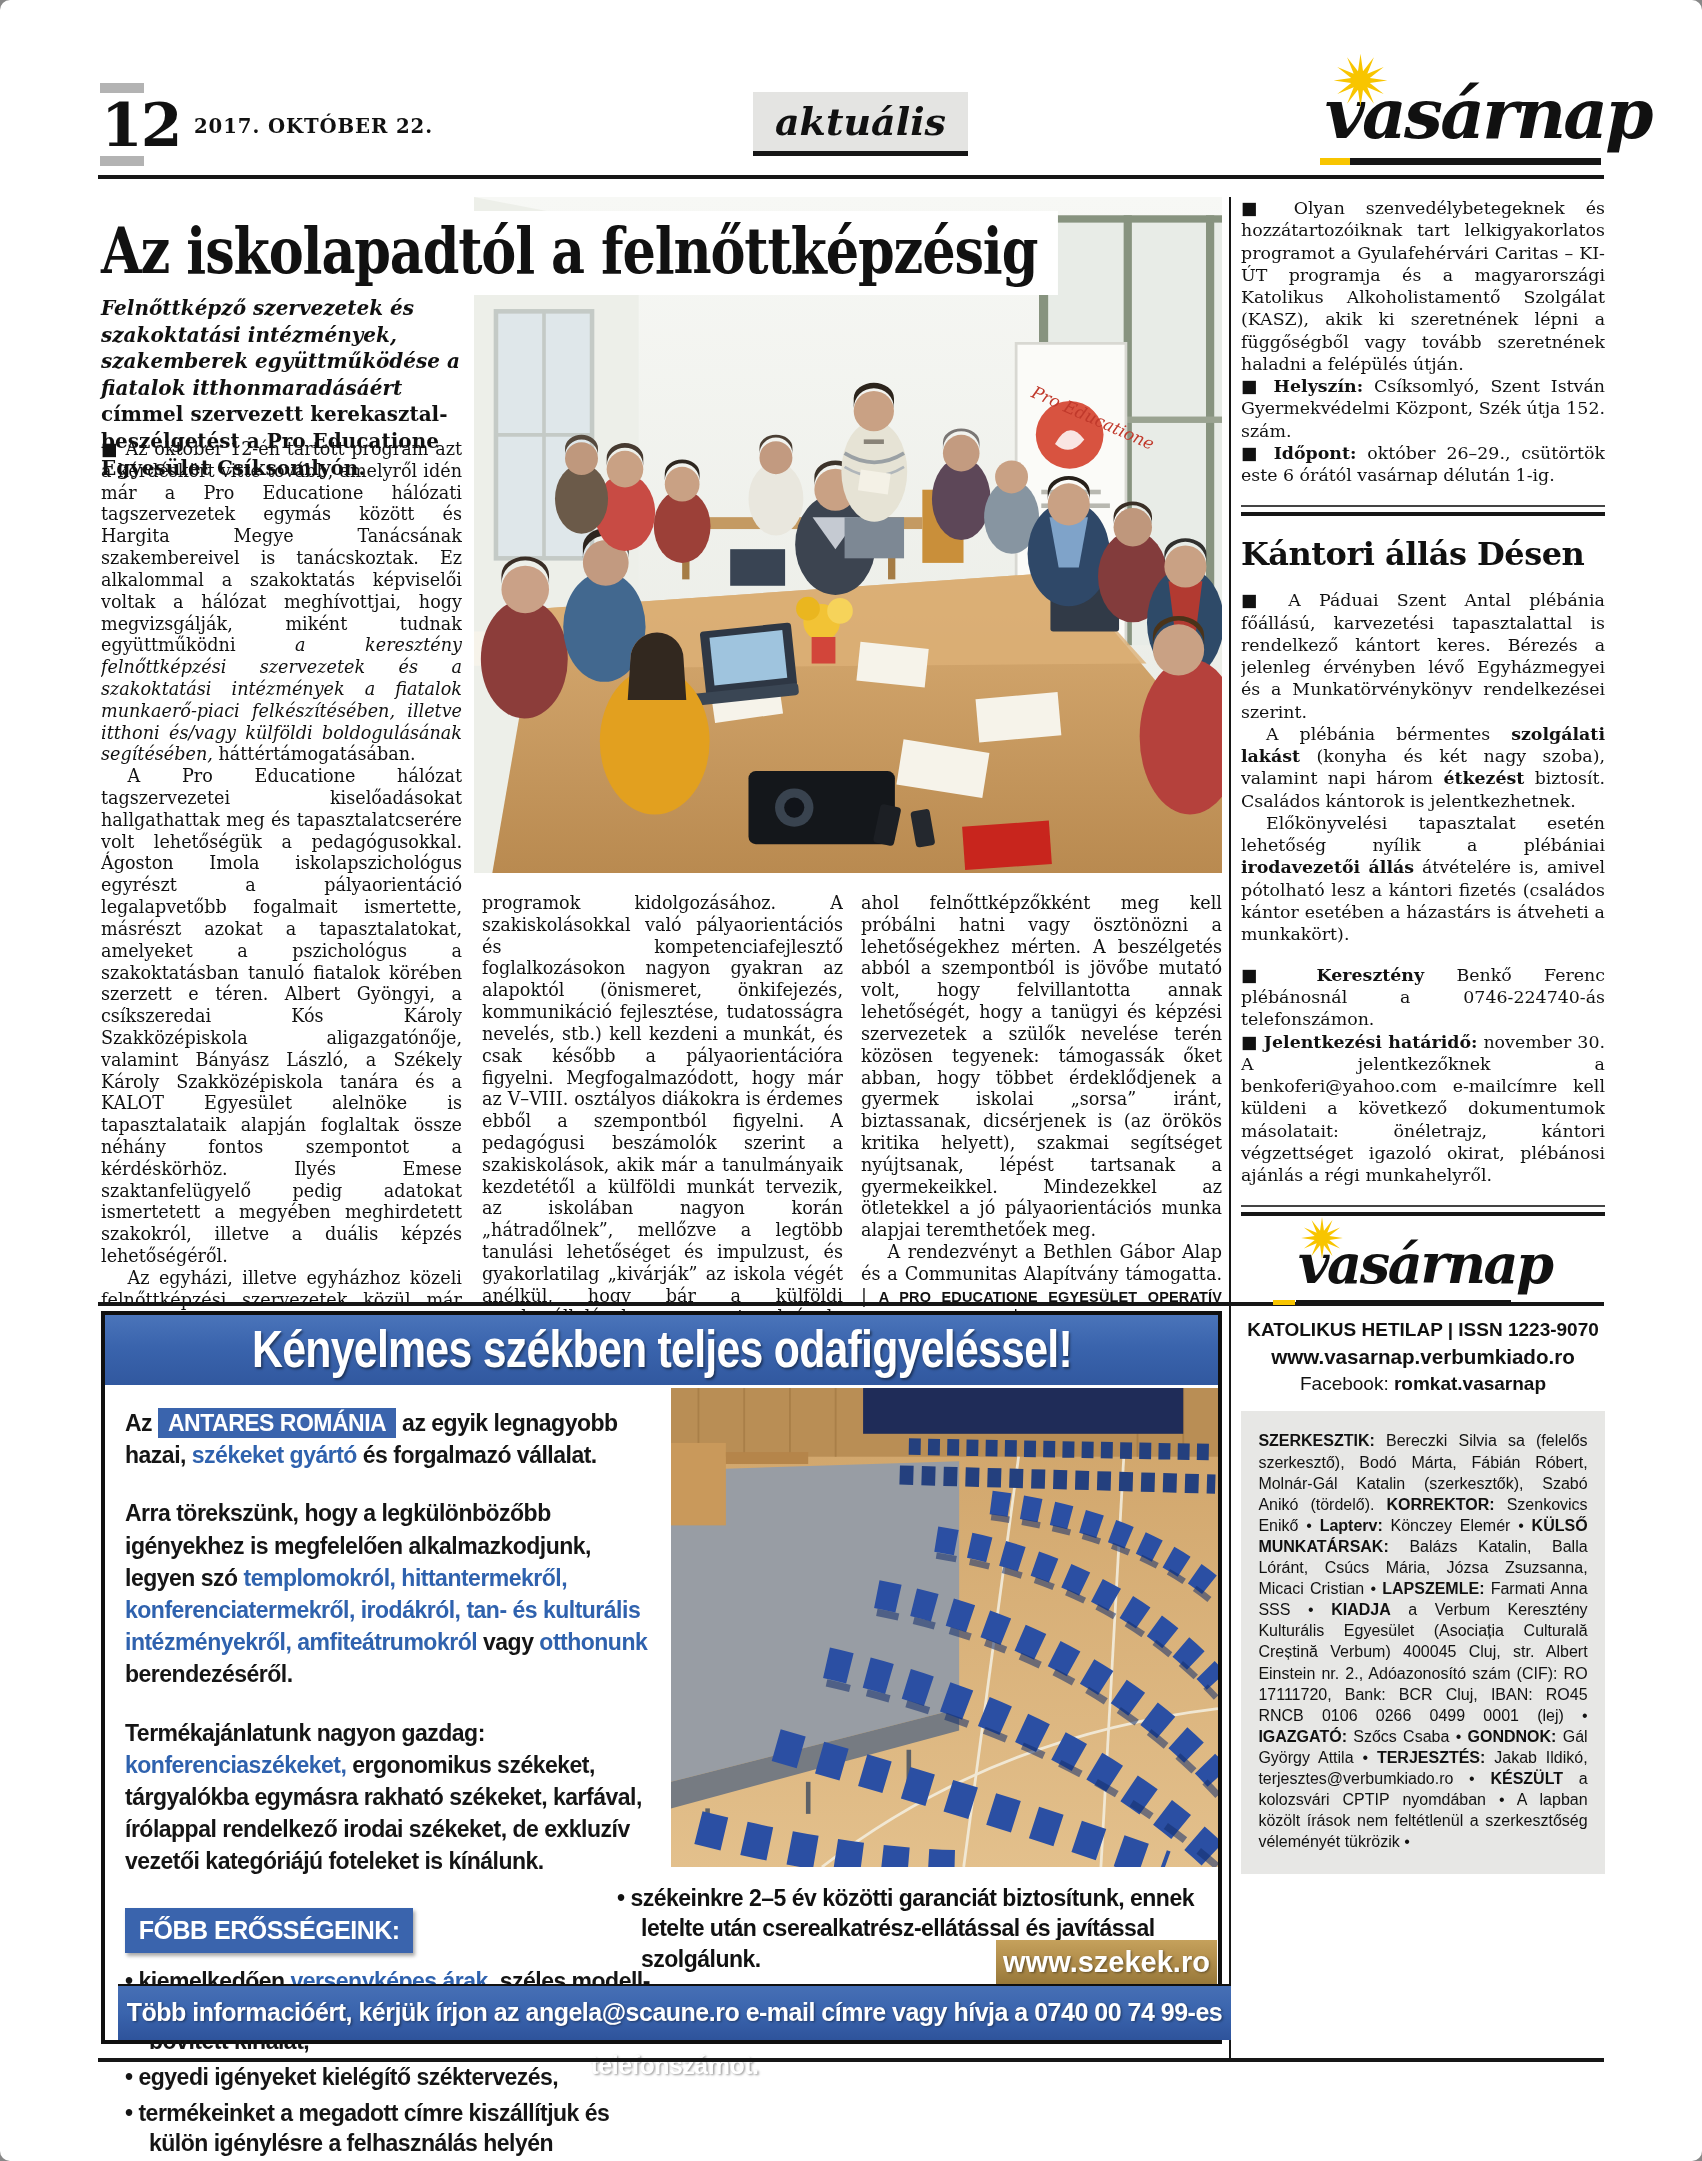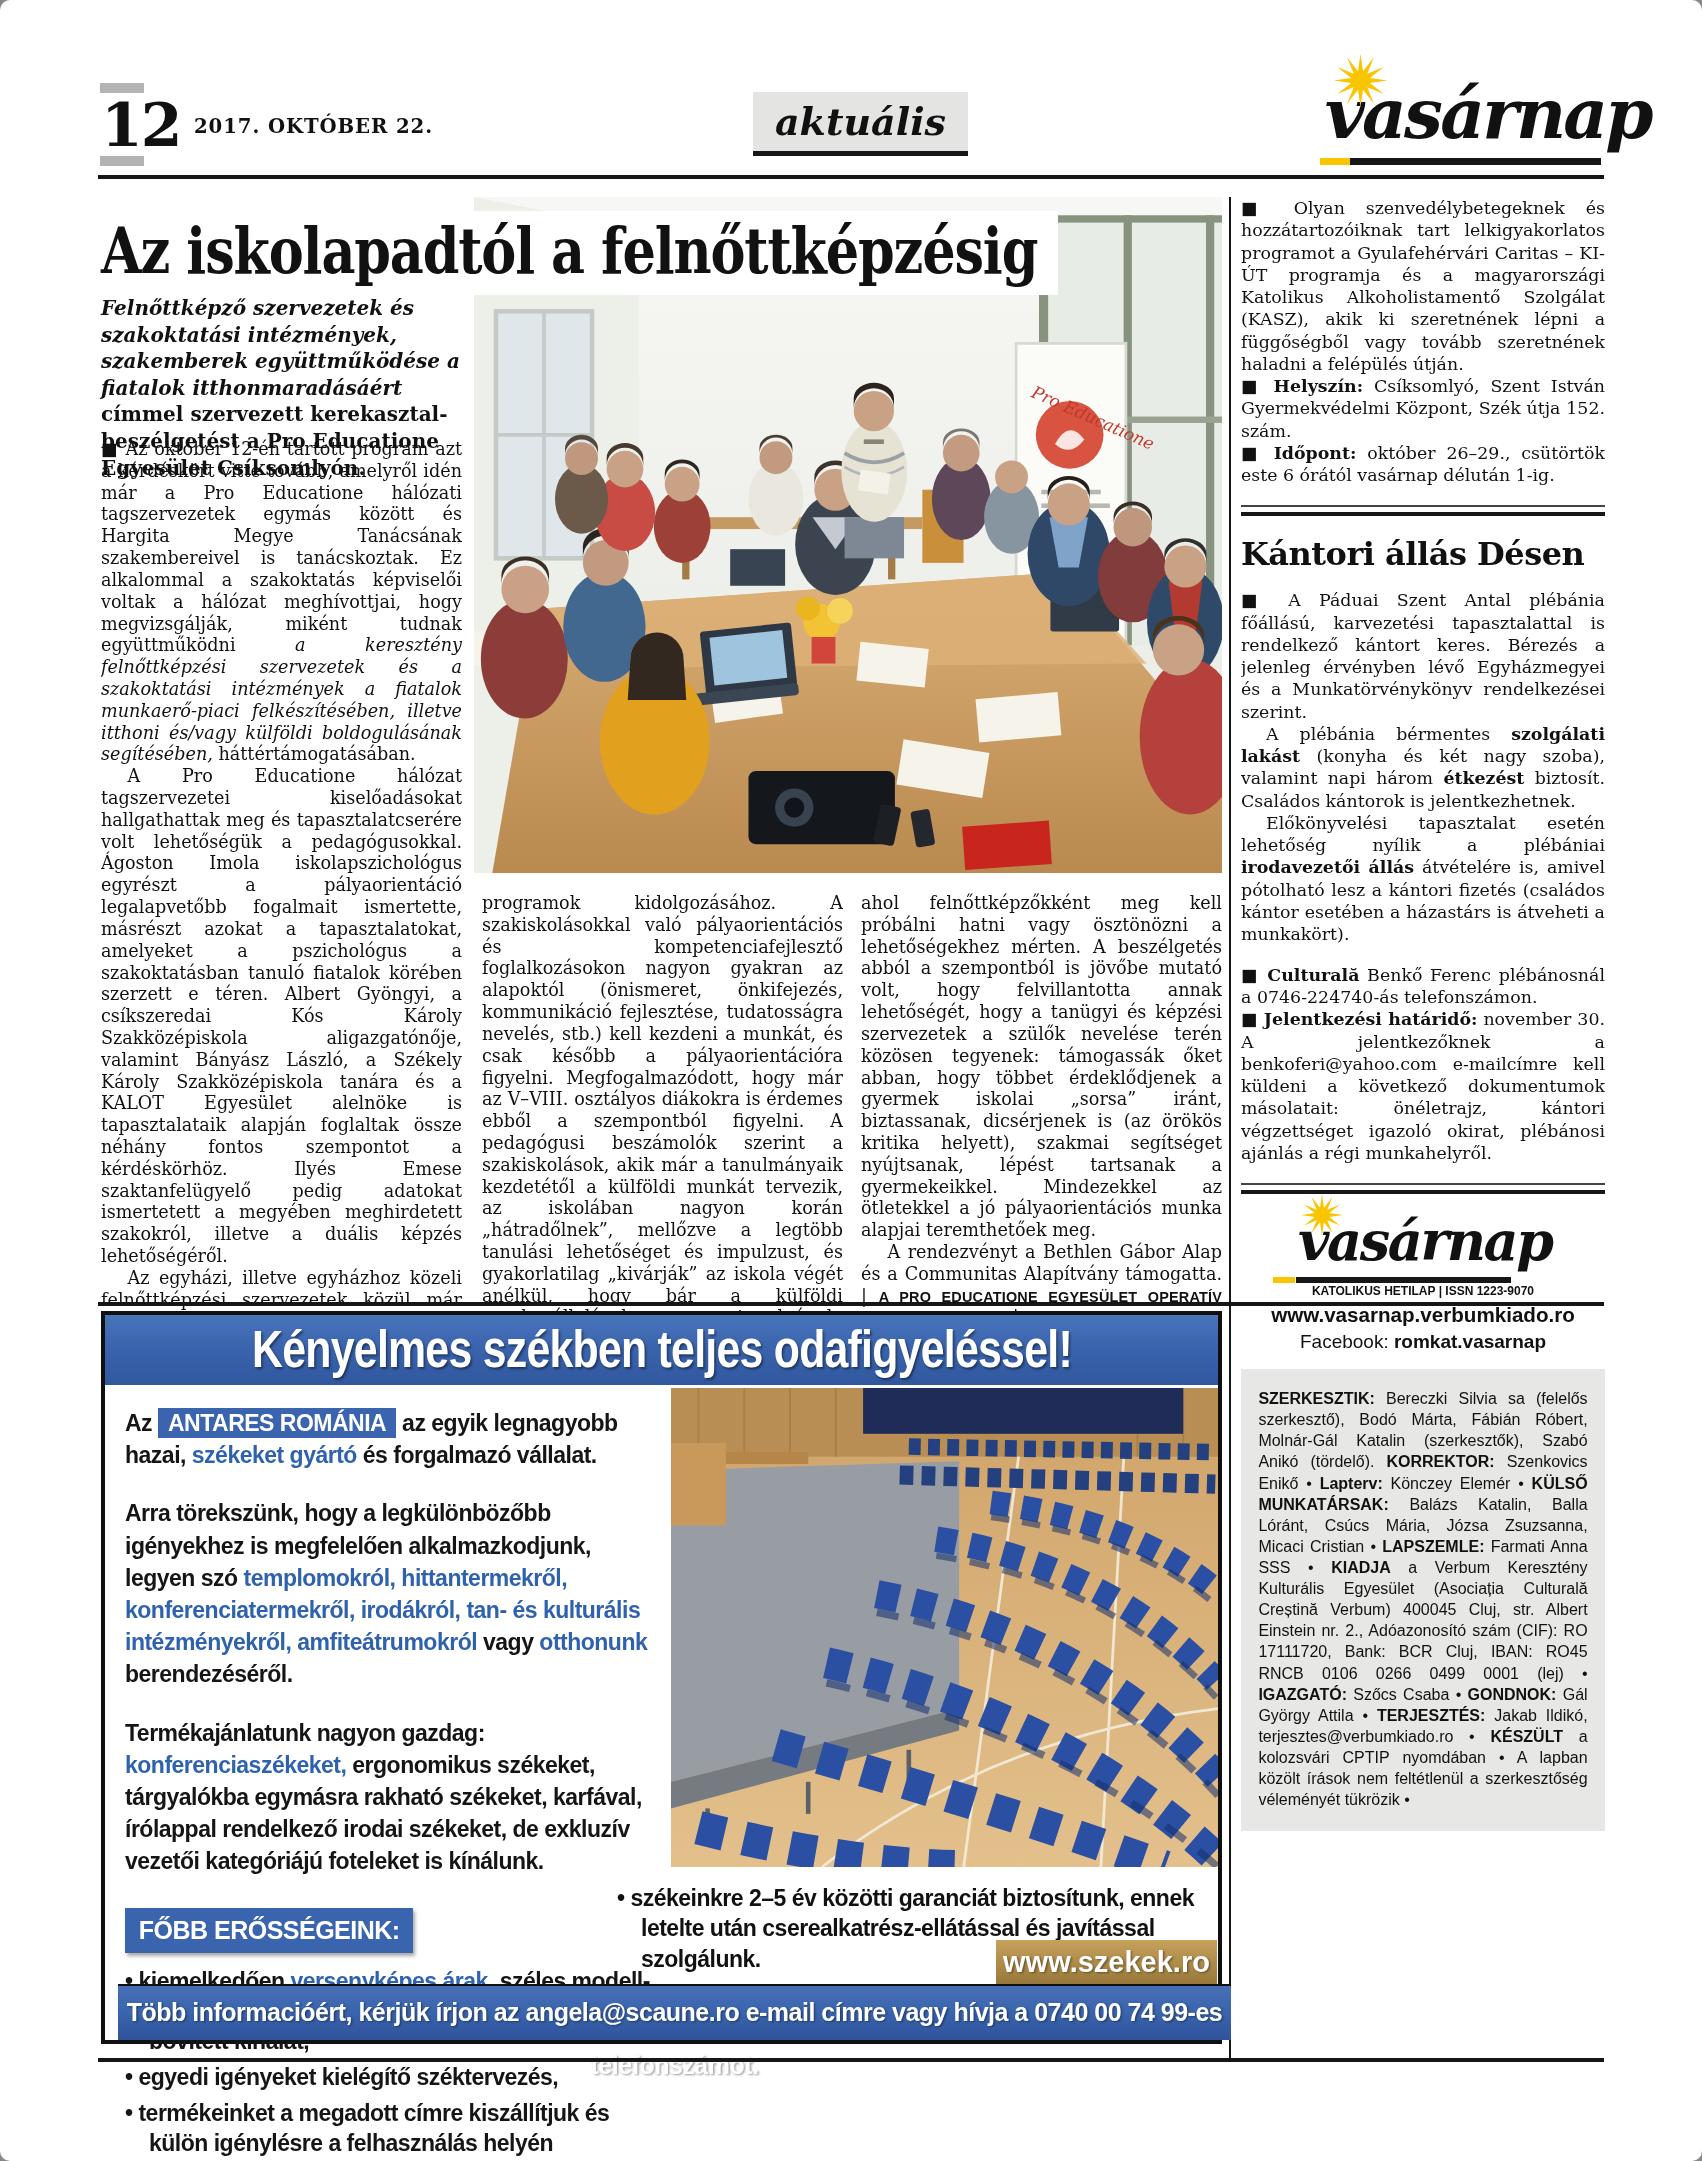--- a/index.html
+++ b/index.html
@@ -64,21 +64,21 @@
   .rule-sep{margin-top:19px;}
   .rule-sep .thin{height:1.4px;background:#444;}
   .rule-sep .thick{height:4.1px;background:#161616;margin-top:5.5px;}
 
   .sb-foot{text-align:center;margin-top:15.6px;}
   .sb-brand{position:relative;display:inline-block;margin-top:4.6px;}
   .sb-brand .brand-text{font-size:54px;letter-spacing:-2.3px;}
   .sb-brand .flame-svg{left:6.4px;top:-22px;width:42px;height:46px;}
   .sb-brand .mrule{position:absolute;left:1.8px;top:63px;width:215px;height:5.5px;background:#161616;}
   .sb-brand .mchip{position:absolute;left:-21px;top:63px;width:22px;height:5.5px;background:var(--yellow);}
-  .sb-line1{font-family:"Liberation Sans",sans-serif;font-weight:bold;font-size:12px;margin-top:16px;letter-spacing:0px;}
+  .sb-line1{font-family:"Liberation Sans",sans-serif;font-weight:bold;font-size:19px;margin-top:28px;letter-spacing:0px;}
   .sb-line2{font-family:"Liberation Sans",sans-serif;font-weight:bold;font-size:20.6px;margin-top:4.6px;}
   .sb-line3{font-family:"Liberation Sans",sans-serif;font-size:19px;margin-top:3.7px;}
   .sb-line3 .seg-b{font-weight:bold;}
 
   .graybox{background:var(--gray-box);margin-top:16.5px;padding:19px 17.4px 21px;}
   .impressum{font-family:"Liberation Sans",sans-serif;font-size:16px;line-height:1.32;text-align:justify;}
 
   
   .advert{left:101px;top:1311px;width:1121px;height:733px;border:4.1px solid #101010;background:#fff;font-family:"Liberation Sans",sans-serif;}
   .ad-banner{position:absolute;left:0;top:0;width:100%;height:70px;
@@ -329,21 +329,21 @@
 
     <div class="rule-sep">
       <div class="thin"></div>
         <div class="thick"></div>
     </div>
 
     <h2 class="sb-title2">Kántori állás Désen</h2>
     <p class="sb-p"><span>■ A Páduai Szent Antal plébánia főállású, karvezetési tapasztalattal is rendelkező kántort keres. Bérezés a jelenleg érvényben lévő Egyházmegyei és a Munkatörvénykönyv rendelkezései szerint.</span></p>
     <p class="sb-p ind"><span>A plébánia bérmentes </span><span class="seg-b">szolgálati lakást</span><span> (konyha és két nagy szoba), valamint napi három </span><span class="seg-b">étkezést</span><span> biztosít. Családos kántorok is jelentkezhetnek.</span></p>
     <p class="sb-p ind"><span>Előkönyvelési tapasztalat esetén lehetőség nyílik a plébániai </span><span class="seg-b">irodavezetői állás</span><span> átvételére is, amivel pótolható lesz a kántori fizetés (családos kántor esetében a házastárs is átveheti a munkakört).</span></p>
-    <p class="sb-p gap"><span>■ </span><span class="seg-b">Culturală</span><span> Benkő Ferenc plébánosnál a 0746-224740-ás telefonszámon.</span></p>
+    <p class="sb-p gap"><span>■ </span><span class="seg-b">Keresztény</span><span> Benkő Ferenc plébánosnál a 0746-224740-ás telefonszámon.</span></p>
     <p class="sb-p"><span>■ </span><span class="seg-b">Jelentkezési határidő:</span><span> november 30. A jelentkezőknek a benkoferi@yahoo.com e-mailcímre kell küldeni a következő dokumentumok másolatait: önéletrajz, kántori végzettséget igazoló okirat, plébánosi ajánlás a régi munkahelyről.</span></p>
 
     <div class="rule-sep">
       <div class="thin"></div>
         <div class="thick"></div>
     </div>
 
     <div class="sb-foot">
       <div class="sb-brand">
         <svg class="flame-svg" viewBox="0 0 100 110">

